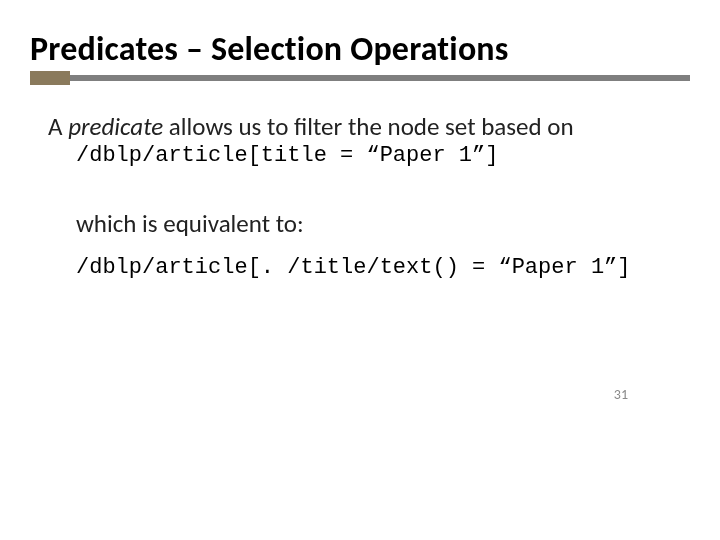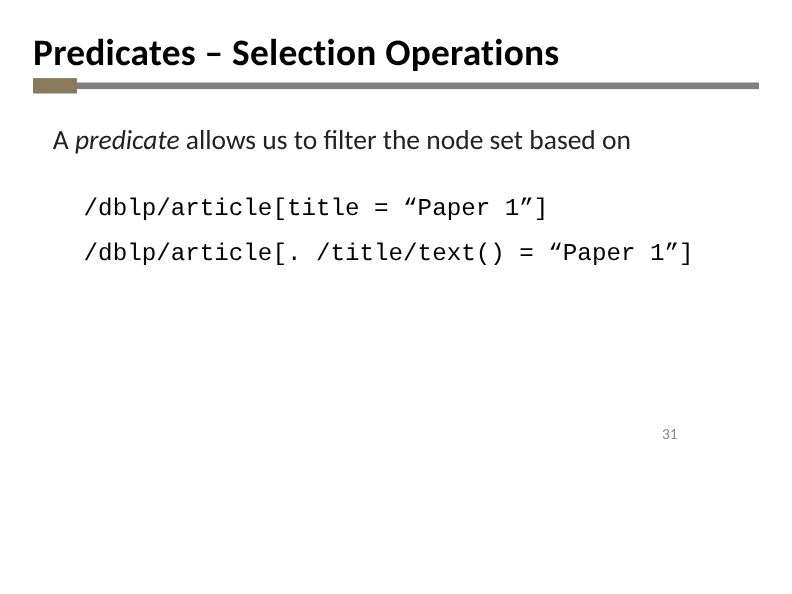--- a/index.html
+++ b/index.html
@@ -53,41 +53,40 @@
     padding-left: 28px;
   }
   .italic {
     font-style: italic;
   }
   .code {
     font-family: Consolas, "Courier New", monospace;
     font-size: 22px;
     color: #000;
     padding-left: 28px;
-    margin-top: 34px;
     white-space: pre;
   }
   .equiv {
     font-size: 25px;
     color: #222;
     padding-left: 28px;
     margin-top: 40px;
   }
   .code2 {
     font-family: Consolas, "Courier New", monospace;
     font-size: 22px;
     color: #000;
     padding-left: 28px;
     margin-top: 16px;
     white-space: pre;
   }
   .pagenum {
     position: absolute;
     bottom: 18px;
-    right: 104px;
+    right: 92px;
     font-size: 14px;
     color: #8a8a8a;
   }
 </style>
 </head>
 <body>
 
 <div class="slide">
 
   <div class="title-block">
@@ -98,18 +97,19 @@
     </div>
   </div>
 
   <div class="body">
     <div class="para">
       <span>A </span><span class="italic">predicate</span><span> allows us to filter the node set based on</span>
     </div>
 
     <div class="code">/dblp/article[title = “Paper 1”]</div>
 
+    <div class="equiv">which is equivalent to:</div>
 
     <div class="code2">/dblp/article[. /title/text() = “Paper 1”]</div>
   </div>
 
   <div class="pagenum">31</div>
 </div>
 
 </body></html>

